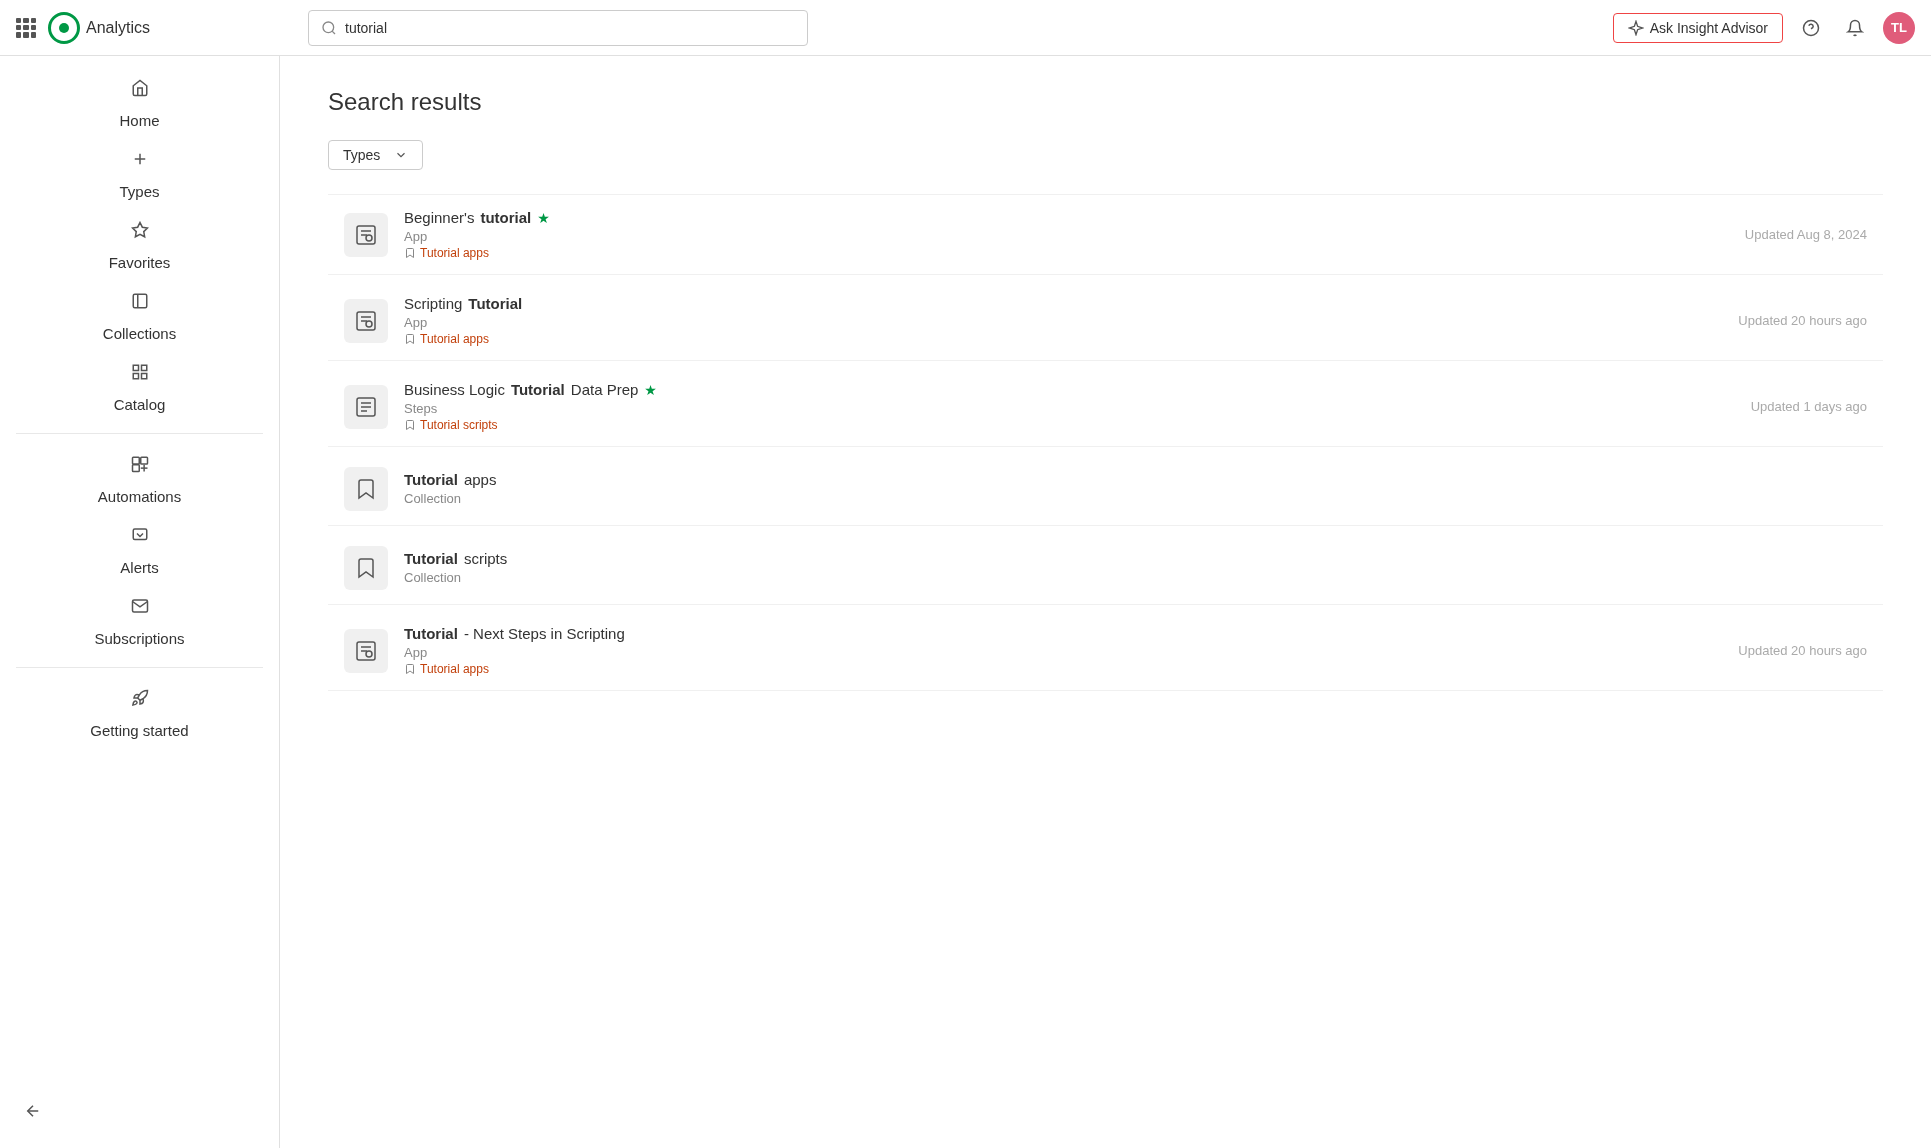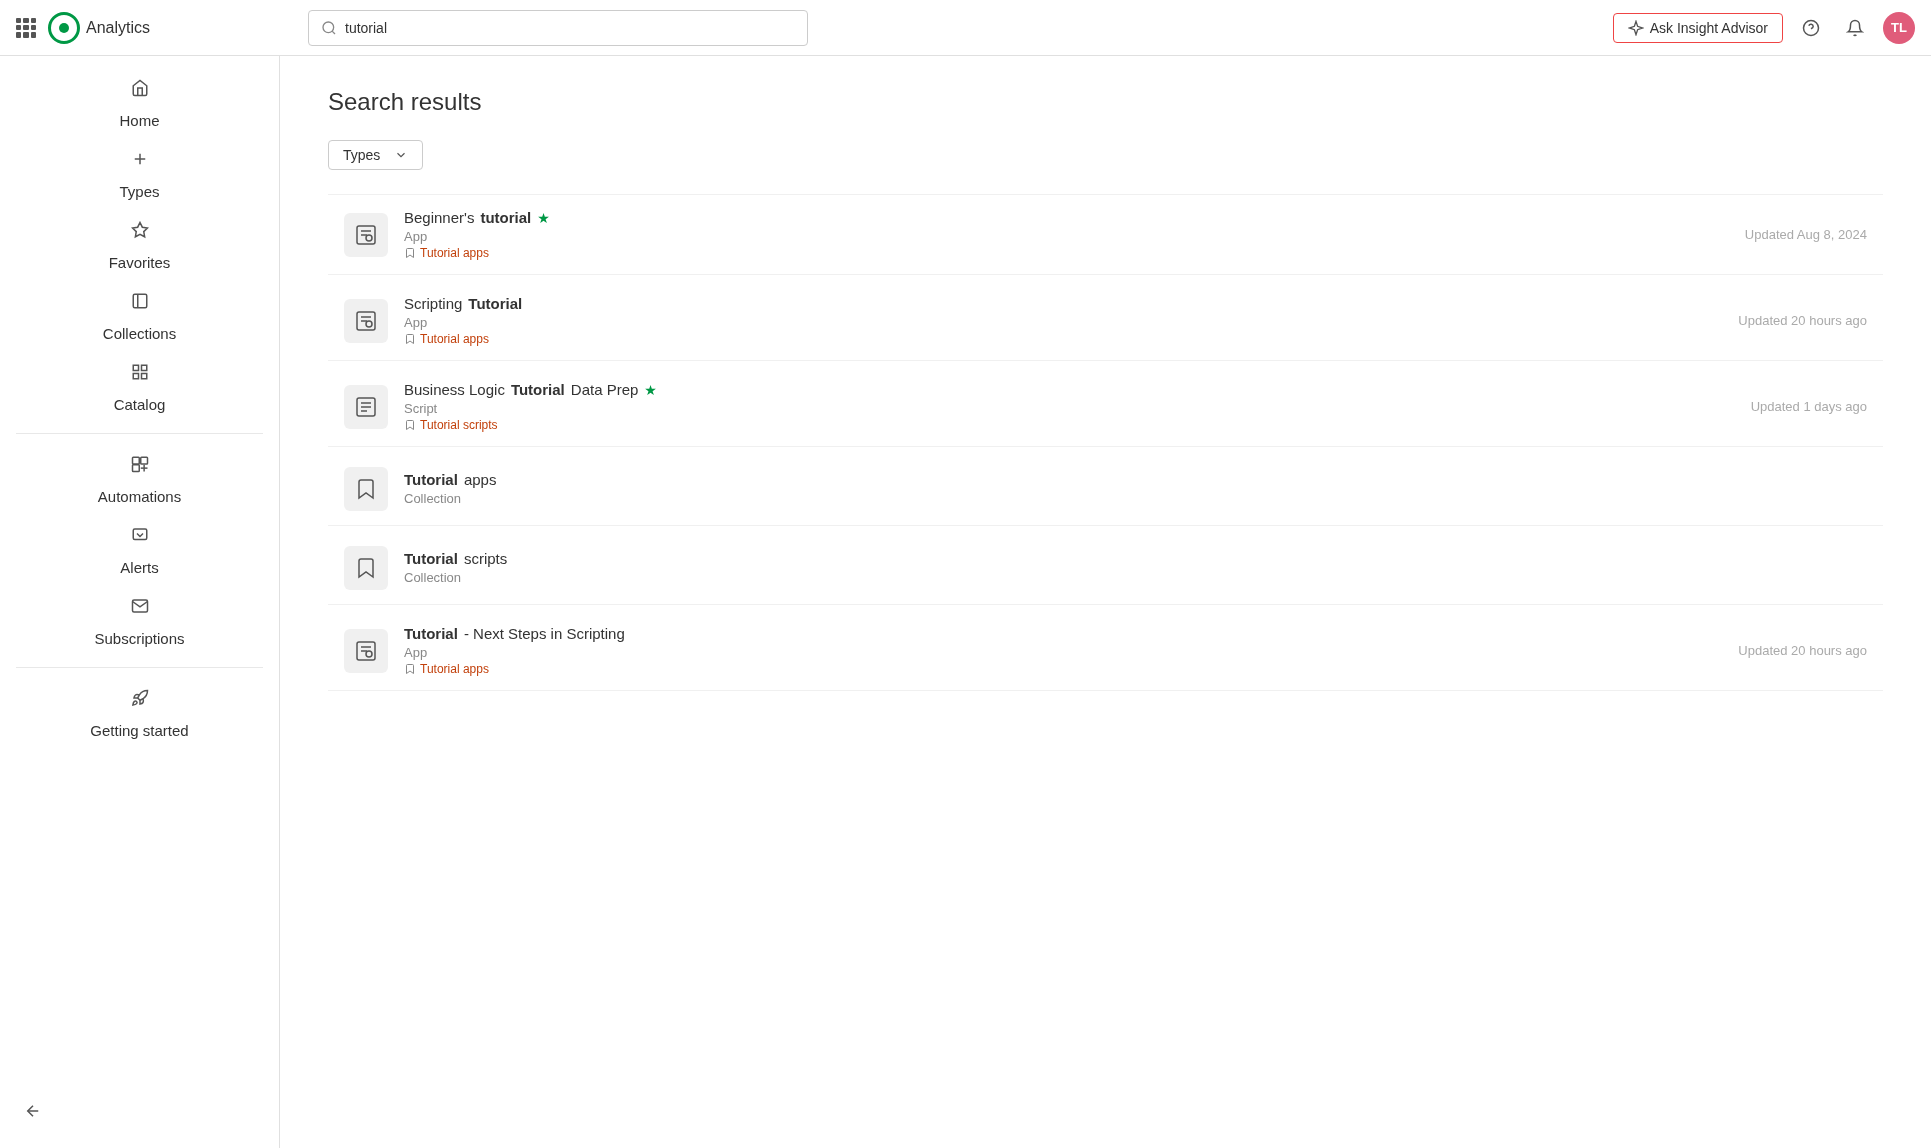--- a/index.html
+++ b/index.html
@@ -308,21 +308,21 @@
             <path d="M7 8h10M7 12h10M7 16h6"></path>
           </svg>
       </div>
       <div class="result-body">
         <div class="result-title">
           <span class="normal">Business Logic </span>
             <span class="highlight">Tutorial</span>
             <span class="normal"> Data Prep</span>
           <span class="star-icon">★</span>
         </div>
-        <div class="result-meta">Script</div>
+        <div class="result-meta">Steps</div>
         <div class="result-collection">
           <svg width="12" height="12" viewBox="0 0 24 24" fill="none" stroke="#888" stroke-width="2">
               <path d="M19 21l-7-5-7 5V5a2 2 0 0 1 2-2h10a2 2 0 0 1 2 2z"></path>
             </svg>
           Tutorial scripts
         </div>
       </div>
       <div class="result-date">Updated 1 days ago</div>
     </div>
 

